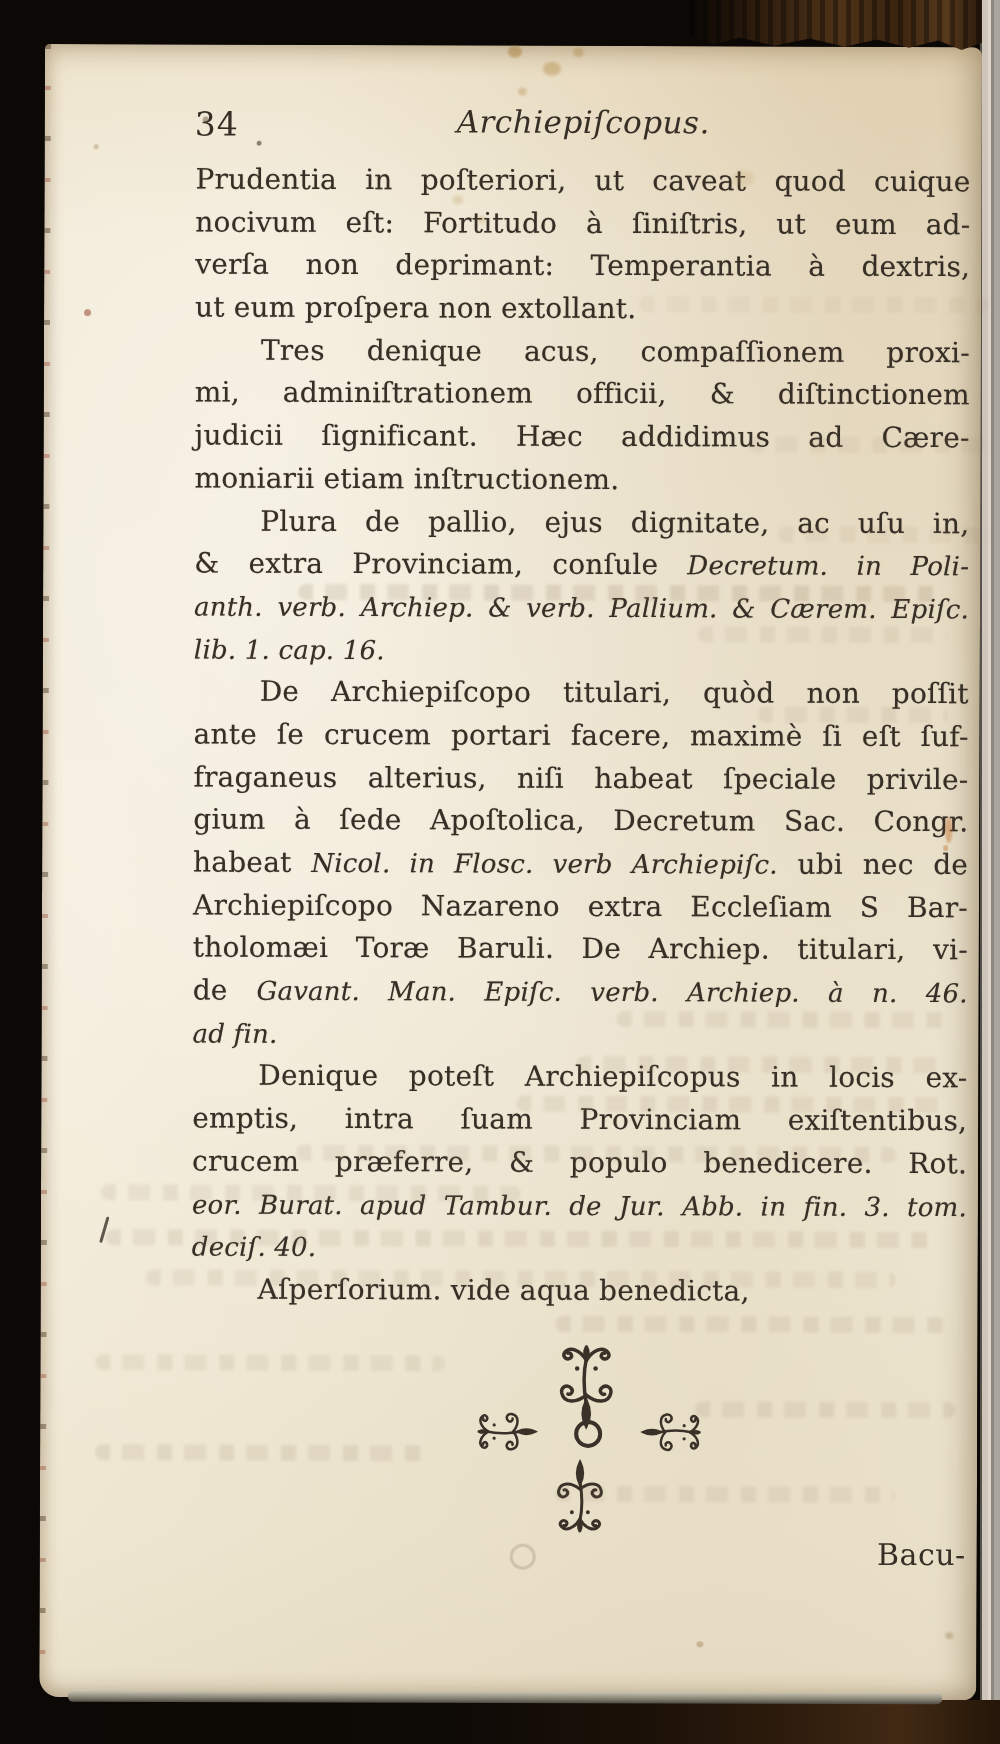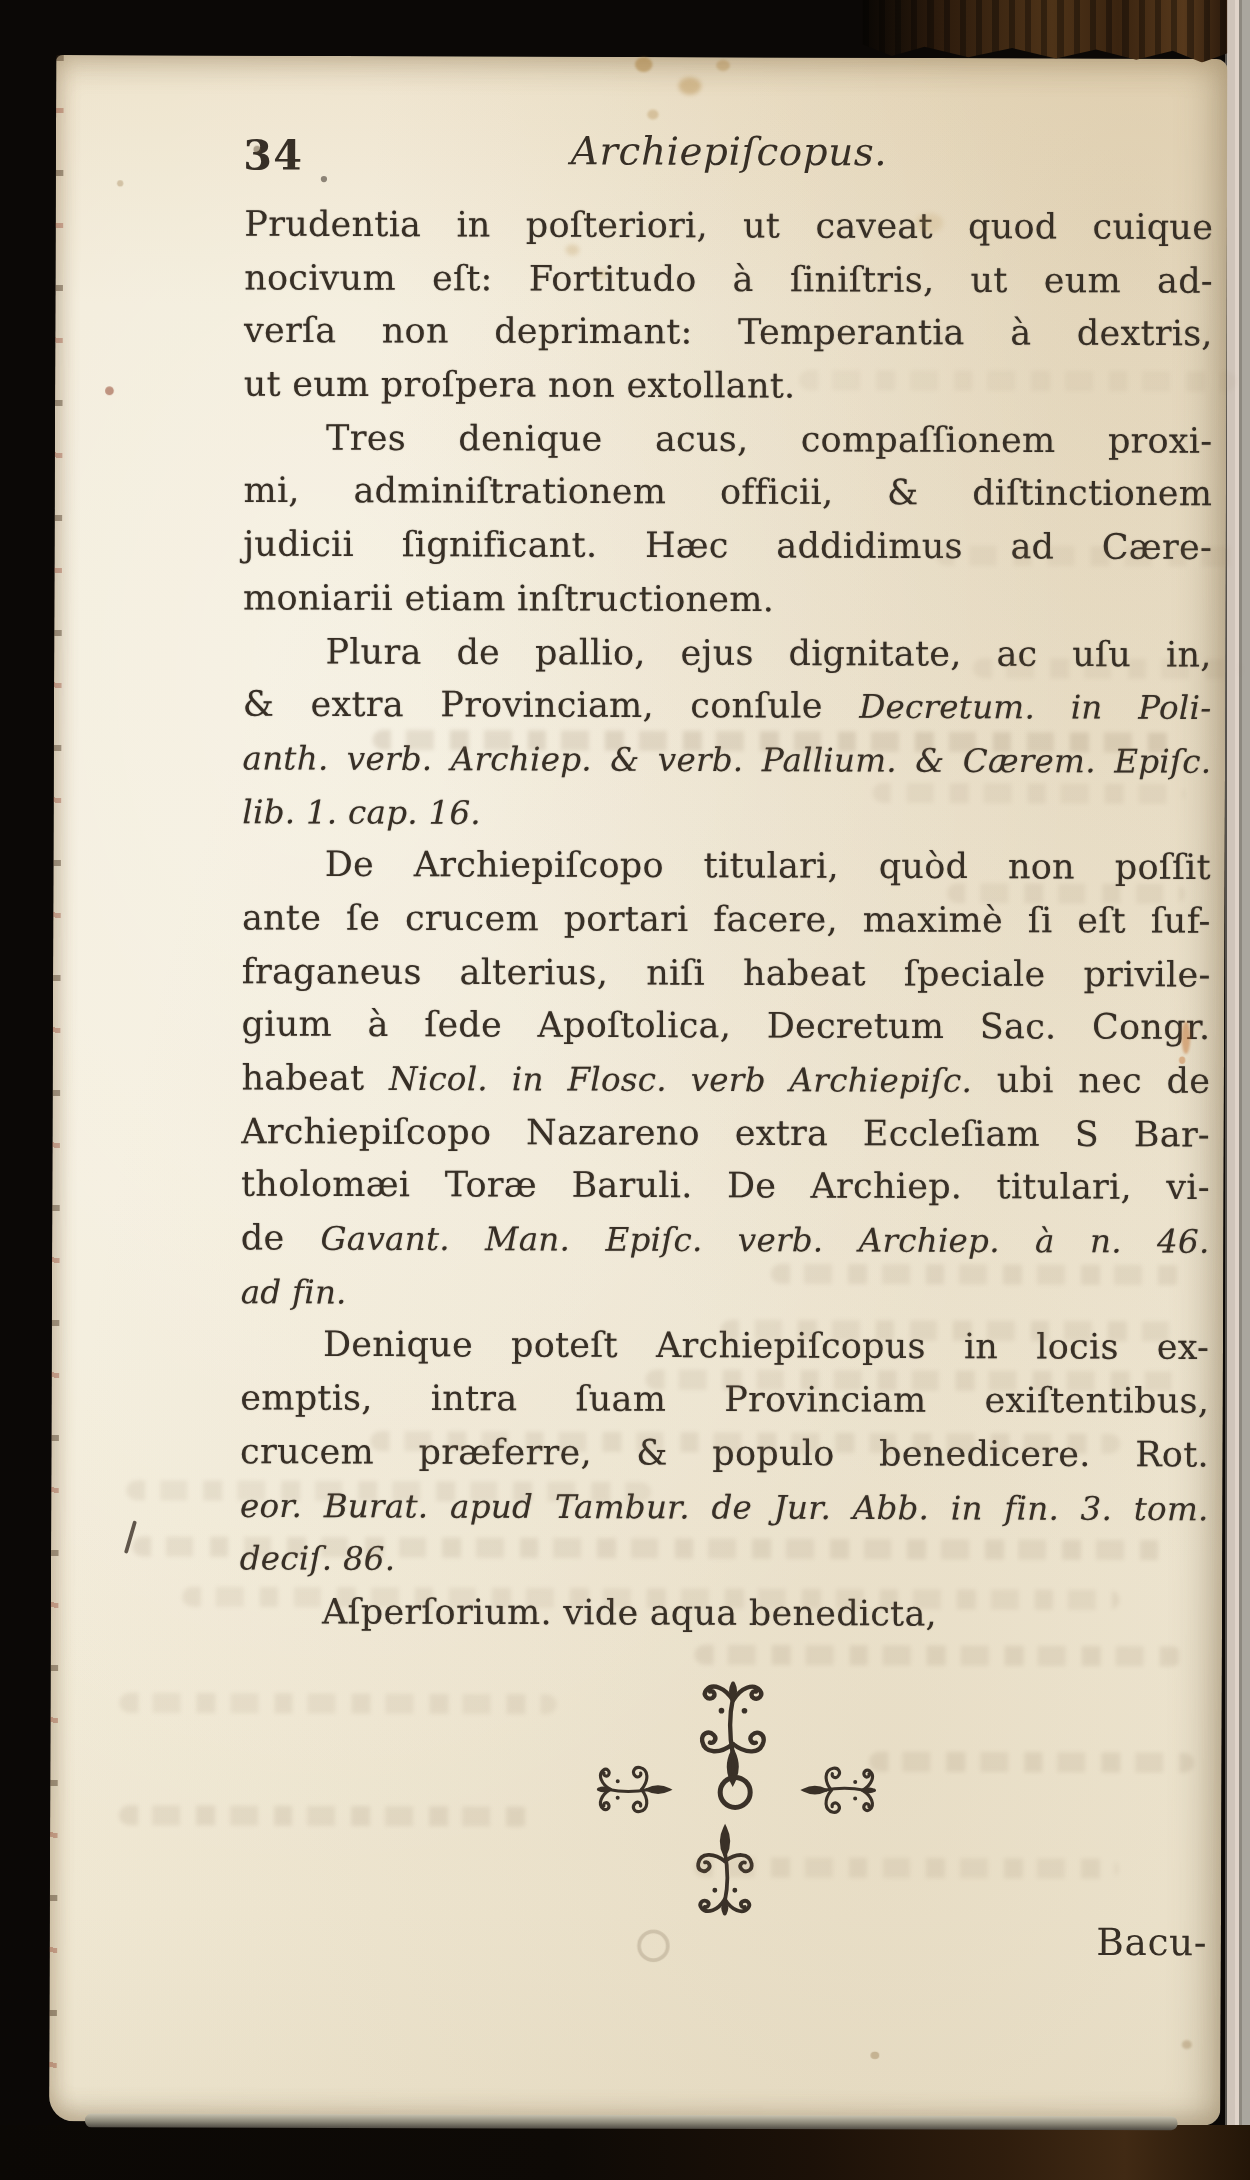--- a/index.html
+++ b/index.html
@@ -49,21 +49,21 @@
     border-radius:5px 9px 13px 20px;
     color:#372f26;
   }
   .edge-specks{
     position:absolute;left:0;top:0;bottom:0;width:6px;opacity:.75;
     background:repeating-linear-gradient(180deg,rgba(60,40,20,.55) 0 5px,rgba(0,0,0,0) 5px 42px,rgba(140,50,30,.45) 42px 46px,rgba(0,0,0,0) 46px 92px);
     border-radius:5px 0 0 20px;
   }
   
   .folio{
-    position:absolute;left:150px;top:60px;font-size:33px;letter-spacing:1px;font-weight:bold;
+    position:absolute;left:150px;top:60px;font-size:33px;letter-spacing:1px;
   }
   .running-header{
     position:absolute;left:151px;top:58px;width:775px;text-align:center;
     font-style:italic;font-size:31px;letter-spacing:.5px;
   }
   .body-text{
     position:absolute;left:151px;top:114px;width:775px;
     font-size:28px;letter-spacing:.2px;
     text-shadow:0 0 1px rgba(60,50,40,.45);
   }
@@ -132,21 +132,21 @@
       <div class="line just"><span class="ro">gium à ſede Apoſtolica, Decretum Sac. Congr.</span></div>
       <div class="line just"><span class="ro">habeat </span><span class="it">Nicol. in Flosc. verb Archiepiſc.</span><span class="ro"> ubi nec de</span></div>
       <div class="line just"><span class="ro">Archiepiſcopo Nazareno extra Eccleſiam S Bar-</span></div>
       <div class="line just"><span class="ro">tholomæi Toræ Baruli. De Archiep. titulari, vi-</span></div>
       <div class="line just"><span class="ro">de </span><span class="it">Gavant. Man. Epiſc. verb. Archiep. à n. 46.</span></div>
       <div class="line"><span class="it">ad fin.</span></div>
       <div class="line ind just"><span class="ro">Denique poteſt Archiepiſcopus in locis ex-</span></div>
       <div class="line just"><span class="ro">emptis, intra ſuam Provinciam exiſtentibus,</span></div>
       <div class="line just"><span class="ro">crucem præferre, &amp; populo benedicere. Rot.</span></div>
       <div class="line just"><span class="it">eor. Burat. apud Tambur. de Jur. Abb. in fin. 3. tom.</span></div>
-      <div class="line"><span class="it">deciſ. 86.</span></div>
+      <div class="line"><span class="it">deciſ. 40.</span></div>
       <div class="line ind"><span class="ro">Aſperſorium. vide aqua benedicta,</span></div>
     </div>
 
   <svg width="0" height="0" style="position:absolute">
     <defs>
       <g id="fleuron" stroke="#3a3128" fill="none" stroke-width="3.4" stroke-linecap="round">
         <path d="M30 64 C27 48 27 34 30 20"></path>
         <path d="M30 22 C24 12 14 8 9 14 C6 18 10 22 14 20 C17 18 15 14 12 15"></path>
         <path d="M30 22 C36 12 46 8 51 14 C54 18 50 22 46 20 C43 18 45 14 48 15"></path>
         <path d="M30 9 C28 13 28 16 30 19 C32 16 32 13 30 9" fill="#3a3128"></path>

